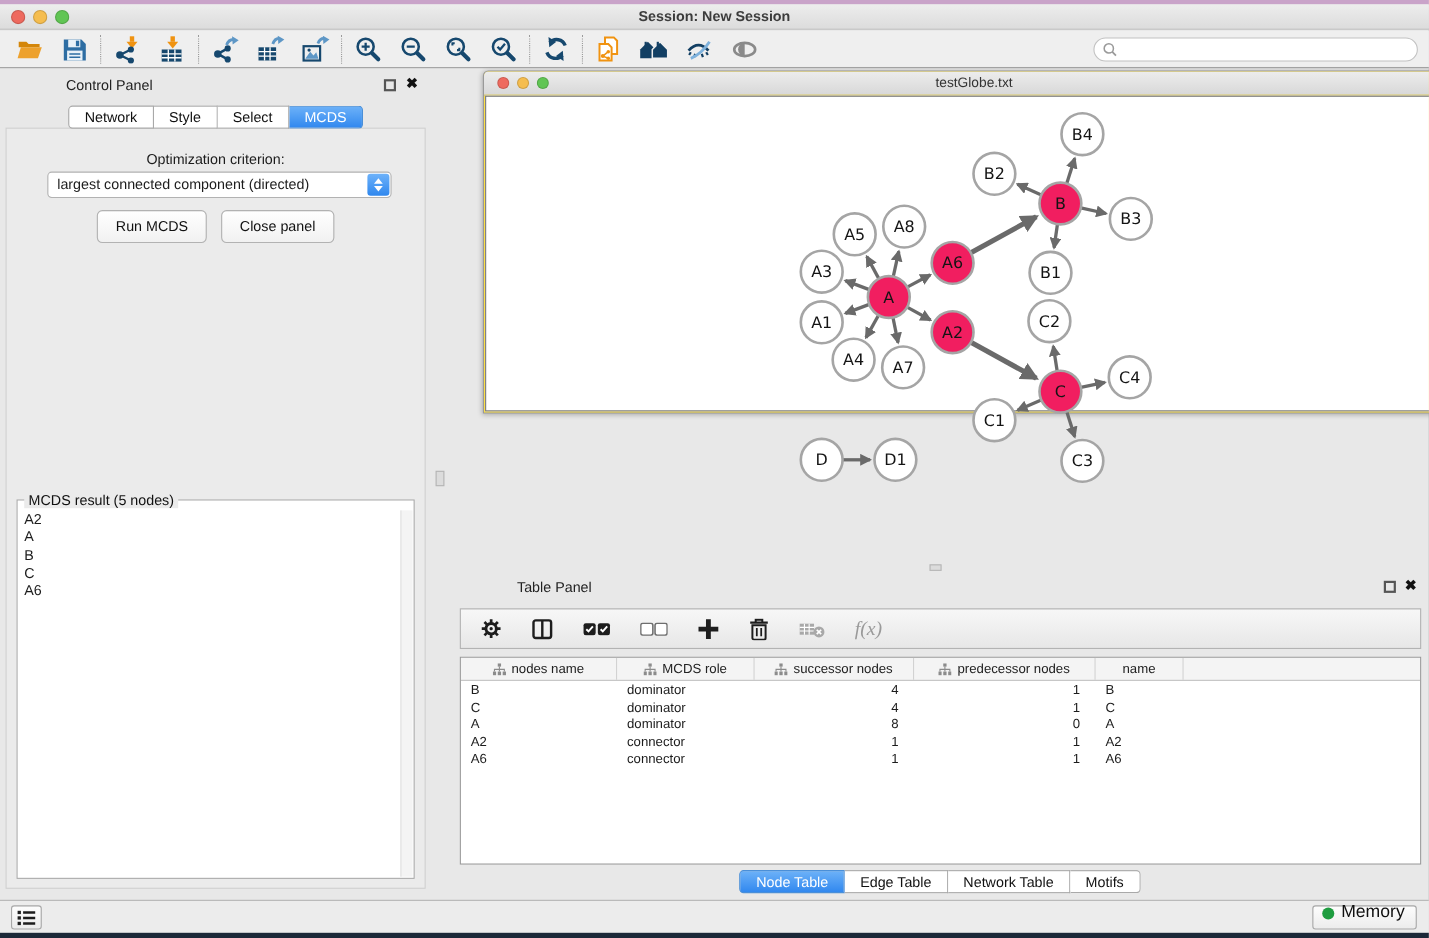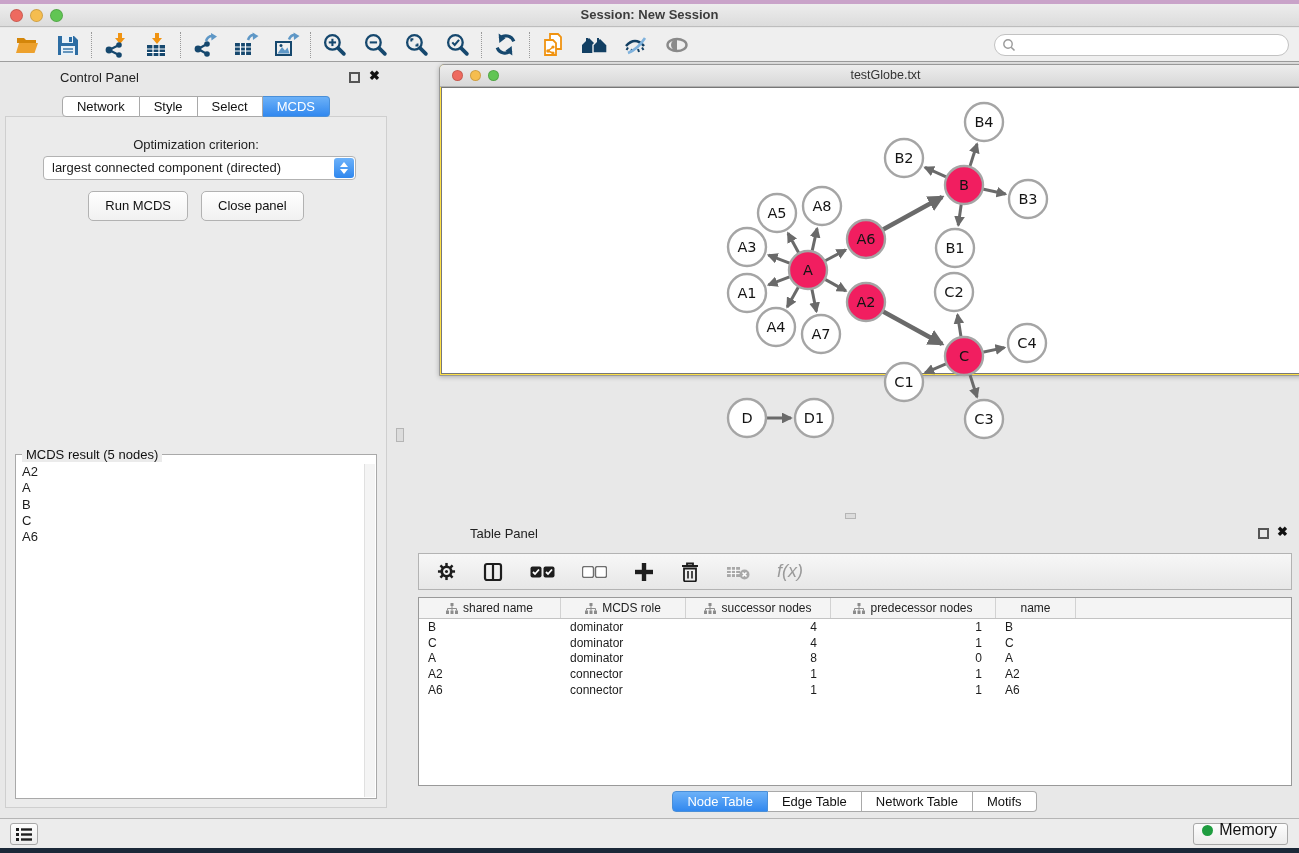--- a/index.html
+++ b/index.html
@@ -72,21 +72,21 @@
   .resize-grip { position:absolute; right:1px; bottom:1px; width:14px; height:14px;
                  background:repeating-linear-gradient(135deg, transparent 0 3px, #b5b5b5 3px 4px); }
   .h-grip { position:absolute; left:845px; top:513px; width:11px; height:6px; background:#dcdcdc; border:1px solid #b5b5b5; }
 
   
   .table-panel { position:absolute; left:410px; top:520px; right:0; height:298px; }
   .tp-float{ right:30px; } .tp-close{ right:11px; }
   .tp-toolbar { position:absolute; top:33px; left:8px; right:7px; height:37px;
                 background:linear-gradient(#f7f7f7,#e7e7e7); border:1px solid #b3b3b3;
                 display:flex; align-items:center; gap:27px; padding-left:18px; }
-  .fx { font-style:italic; font-family:Liberation Sans, sans-serif; font-size:18px; color:#9a9a9a; }
+  .fx { font-style:italic; font-family:Liberation Serif, serif; font-size:18px; color:#9a9a9a; }
   .tp-table { position:absolute; top:77px; left:8px; right:7px; bottom:32px; background:#fff; border:1px solid #999; overflow:hidden; }
   .t-head { display:grid; grid-template-columns:142px 125px 145px 165px 80px 1fr; height:21px;
             background:#f4f4f4; border-bottom:1px solid #c3c3c3; }
   .t-head .hc { display:flex; align-items:center; justify-content:center; gap:5px; font-size:12px;
                 color:#222; border-right:1px solid #d2d2d2; overflow:hidden; }
   .t-head .hc:last-child { border-right:none; }
   .t-row { display:grid; grid-template-columns:142px 125px 145px 165px 80px 1fr; height:15.8px;
            font-size:12px; align-items:center; }
   .c-left { padding-left:9px; } .c-num { text-align:right; padding-right:14px; }
   .tp-tabs { position:absolute; bottom:6px; left:0; right:0; display:flex; justify-content:center; }
@@ -499,21 +499,21 @@
         <div class="hc">
           <svg width="12" height="11" viewBox="0 0 12 11">
               <g fill="#8c8c8c">
                 <rect x="4.5" y="0" width="3" height="3"></rect>
                 <rect x="0" y="7.5" width="3" height="3.5"></rect>
                 <rect x="4.5" y="7.5" width="3" height="3.5"></rect>
                 <rect x="9" y="7.5" width="3" height="3.5"></rect>
               </g>
               <path d="M6 3 V5.5 M1.5 7.5 V5.5 H10.5 V7.5 M6 5.5 V7.5" fill="none" stroke="#8c8c8c" stroke-width="1"></path>
             </svg>
-          <span>shared name</span>
+          <span>nodes name</span>
         </div>
         <div class="hc">
           <svg width="12" height="11" viewBox="0 0 12 11">
               <g fill="#8c8c8c">
                 <rect x="4.5" y="0" width="3" height="3"></rect>
                 <rect x="0" y="7.5" width="3" height="3.5"></rect>
                 <rect x="4.5" y="7.5" width="3" height="3.5"></rect>
                 <rect x="9" y="7.5" width="3" height="3.5"></rect>
               </g>
               <path d="M6 3 V5.5 M1.5 7.5 V5.5 H10.5 V7.5 M6 5.5 V7.5" fill="none" stroke="#8c8c8c" stroke-width="1"></path>

